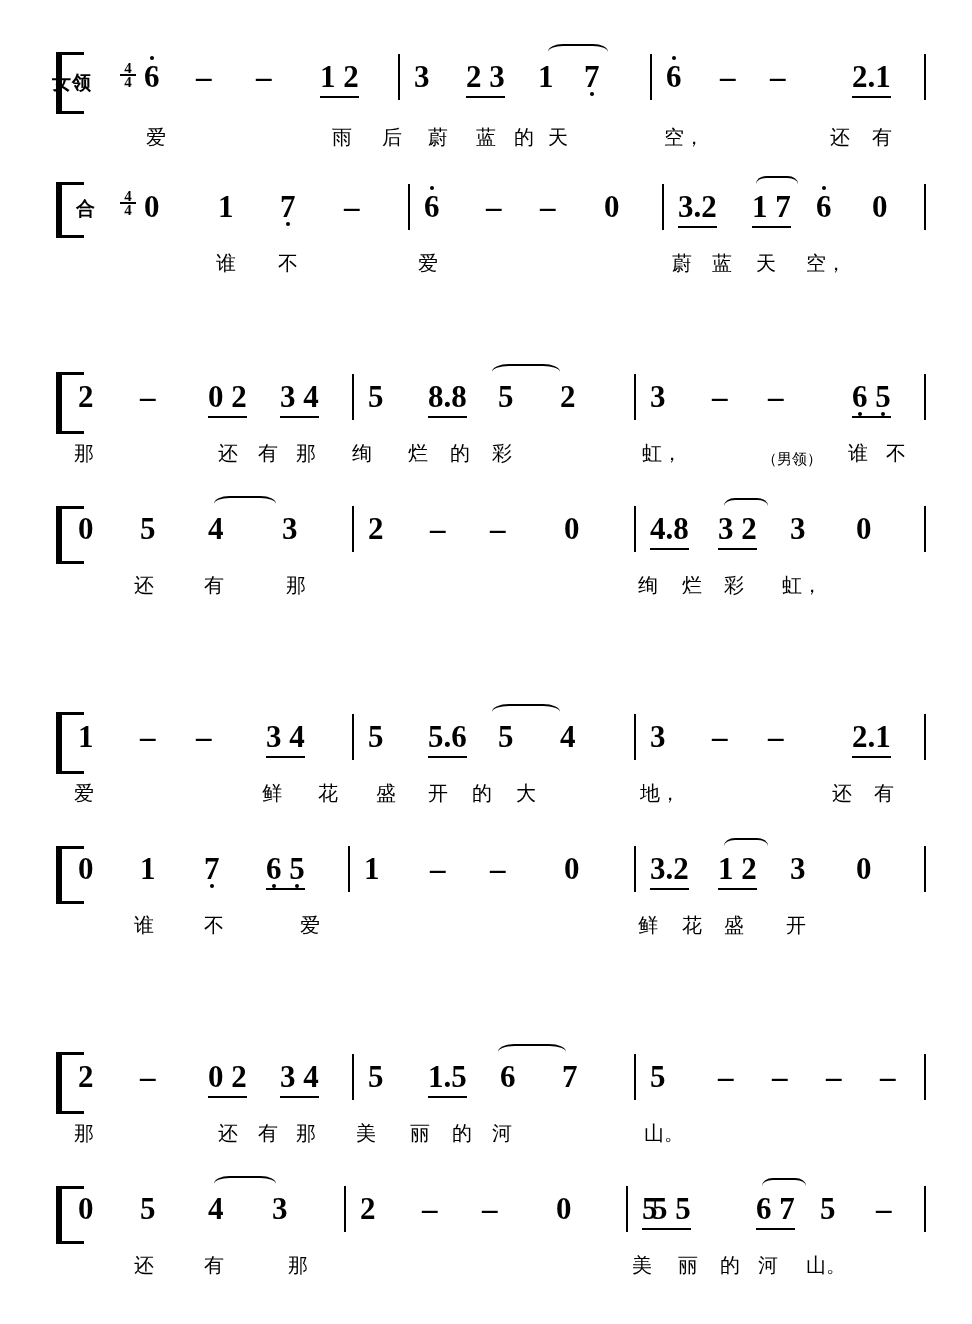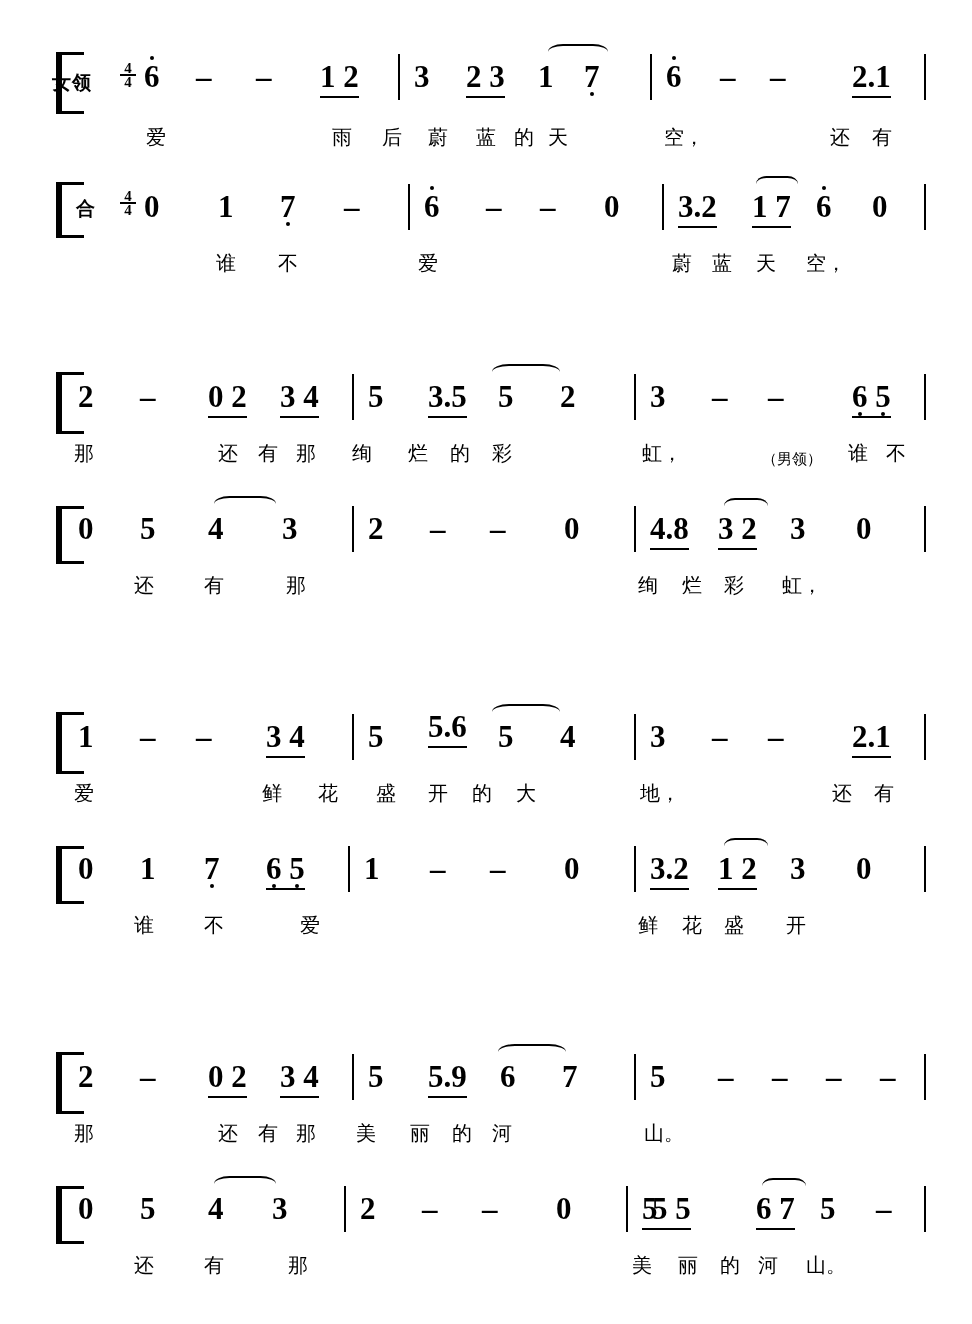--- a/index.html
+++ b/index.html
@@ -204,21 +204,21 @@
   <div class="system" style="position:absolute;left:0;top:330px;width:972px;height:300px;">
 
     <div class="brace" style="top:42px;height:56px;"></div>
 
     <div class="note" style="left:78px;top:50px;">2</div>
     <div class="dash" style="left:140px;top:50px;">–</div>
     <div class="note" style="left:208px;top:50px;"><span class="u1">0&nbsp;2</span></div>
     <div class="note" style="left:280px;top:50px;"><span class="u1">3&nbsp;4</span></div>
     <div class="barline" style="left:352px;top:44px;"></div>
     <div class="note" style="left:368px;top:50px;">5</div>
-    <div class="note" style="left:428px;top:50px;"><span class="u1">3.5</span></div>
+    <div class="note" style="left:428px;top:50px;"><span class="u1">8.8</span></div>
     <div class="slur" style="left:492px;top:34px;width:68px;"></div>
     <div class="note" style="left:498px;top:50px;">5</div>
     <div class="note" style="left:560px;top:50px;">2</div>
     <div class="barline" style="left:634px;top:44px;"></div>
     <div class="note" style="left:650px;top:50px;">3</div>
     <div class="dash" style="left:712px;top:50px;">–</div>
     <div class="dash" style="left:768px;top:50px;">–</div>
     <div class="note" style="left:852px;top:50px;"><span class="u1"><span class="noteglyph dot-below">6</span>&nbsp;<span class="noteglyph dot-below">5</span></span></div>
     <div class="barline" style="left:924px;top:44px;"></div>
 
@@ -267,21 +267,21 @@
   <div class="system" style="position:absolute;left:0;top:670px;width:972px;height:300px;">
 
     <div class="brace" style="top:42px;height:56px;"></div>
 
     <div class="note" style="left:78px;top:50px;">1</div>
     <div class="dash" style="left:140px;top:50px;">–</div>
     <div class="dash" style="left:196px;top:50px;">–</div>
     <div class="note" style="left:266px;top:50px;"><span class="u1">3&nbsp;4</span></div>
     <div class="barline" style="left:352px;top:44px;"></div>
     <div class="note" style="left:368px;top:50px;">5</div>
-    <div class="note" style="left:428px;top:40px;"><span class="u1">5.6</span></div>
+    <div class="note" style="left:428px;top:50px;"><span class="u1">5.6</span></div>
     <div class="slur" style="left:492px;top:34px;width:68px;"></div>
     <div class="note" style="left:498px;top:50px;">5</div>
     <div class="note" style="left:560px;top:50px;">4</div>
     <div class="barline" style="left:634px;top:44px;"></div>
     <div class="note" style="left:650px;top:50px;">3</div>
     <div class="dash" style="left:712px;top:50px;">–</div>
     <div class="dash" style="left:768px;top:50px;">–</div>
     <div class="note" style="left:852px;top:50px;"><span class="u1">2.1</span></div>
     <div class="barline" style="left:924px;top:44px;"></div>
 
@@ -327,21 +327,21 @@
   <div class="system" style="position:absolute;left:0;top:1010px;width:972px;height:310px;">
 
     <div class="brace" style="top:42px;height:56px;"></div>
 
     <div class="note" style="left:78px;top:50px;">2</div>
     <div class="dash" style="left:140px;top:50px;">–</div>
     <div class="note" style="left:208px;top:50px;"><span class="u1">0&nbsp;2</span></div>
     <div class="note" style="left:280px;top:50px;"><span class="u1">3&nbsp;4</span></div>
     <div class="barline" style="left:352px;top:44px;"></div>
     <div class="note" style="left:368px;top:50px;">5</div>
-    <div class="note" style="left:428px;top:50px;"><span class="u1">5.9</span></div>
+    <div class="note" style="left:428px;top:50px;"><span class="u1">1.5</span></div>
     <div class="slur" style="left:498px;top:34px;width:68px;"></div>
     <div class="note" style="left:500px;top:50px;">6</div>
     <div class="note" style="left:562px;top:50px;">7</div>
     <div class="barline" style="left:634px;top:44px;"></div>
     <div class="note" style="left:650px;top:50px;">5</div>
     <div class="dash" style="left:718px;top:50px;">–</div>
     <div class="dash" style="left:772px;top:50px;">–</div>
     <div class="dash" style="left:826px;top:50px;">–</div>
     <div class="dash" style="left:880px;top:50px;">–</div>
     <div class="barline" style="left:924px;top:44px;"></div>

